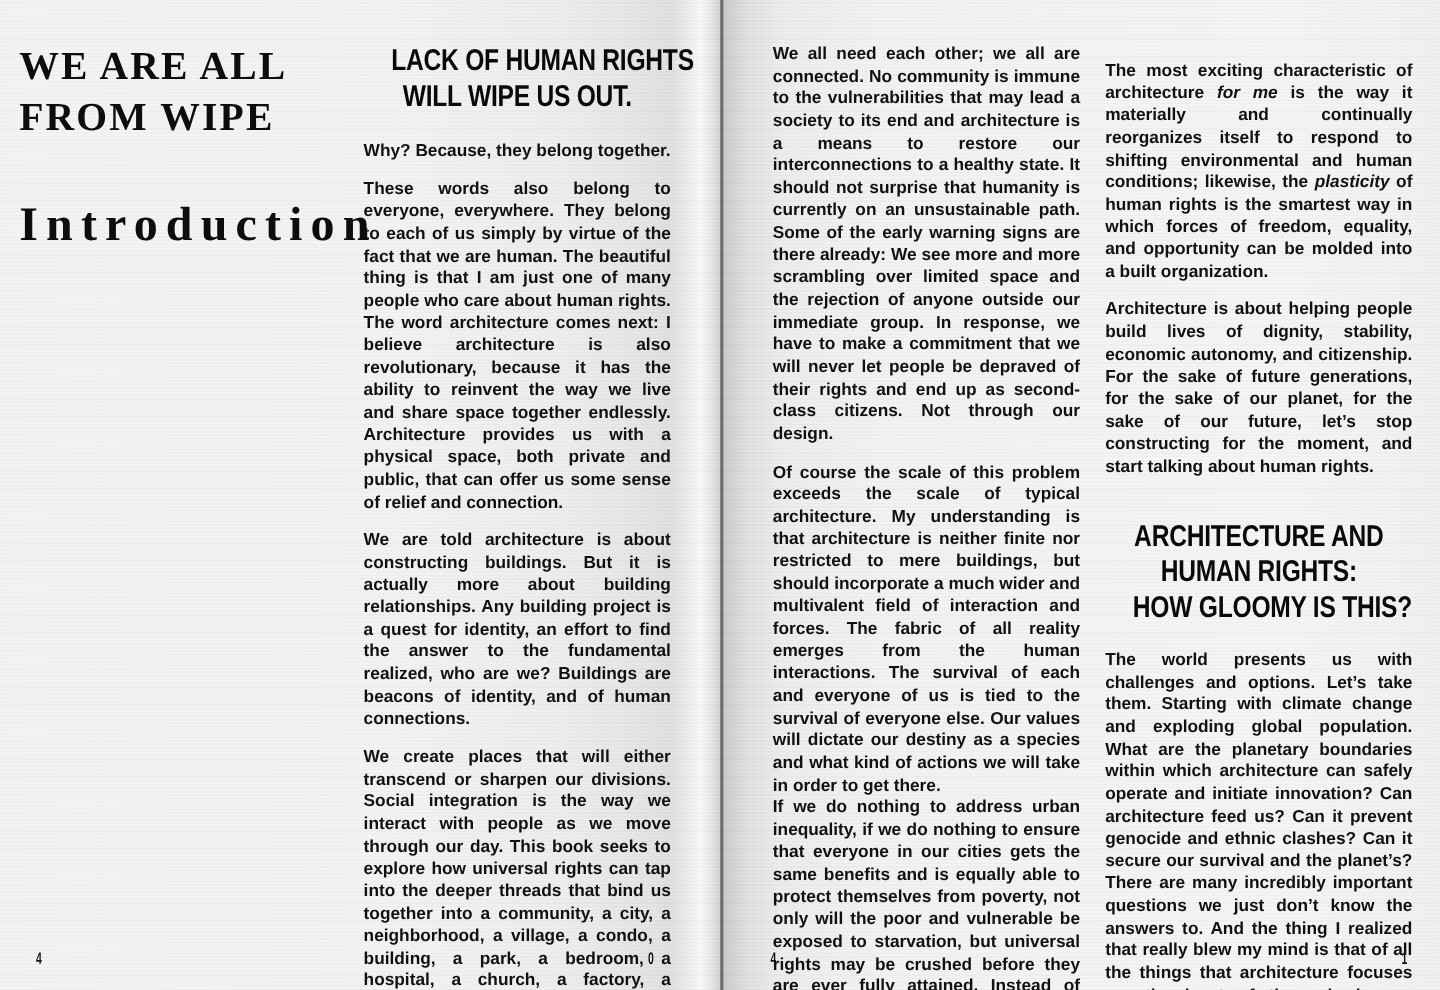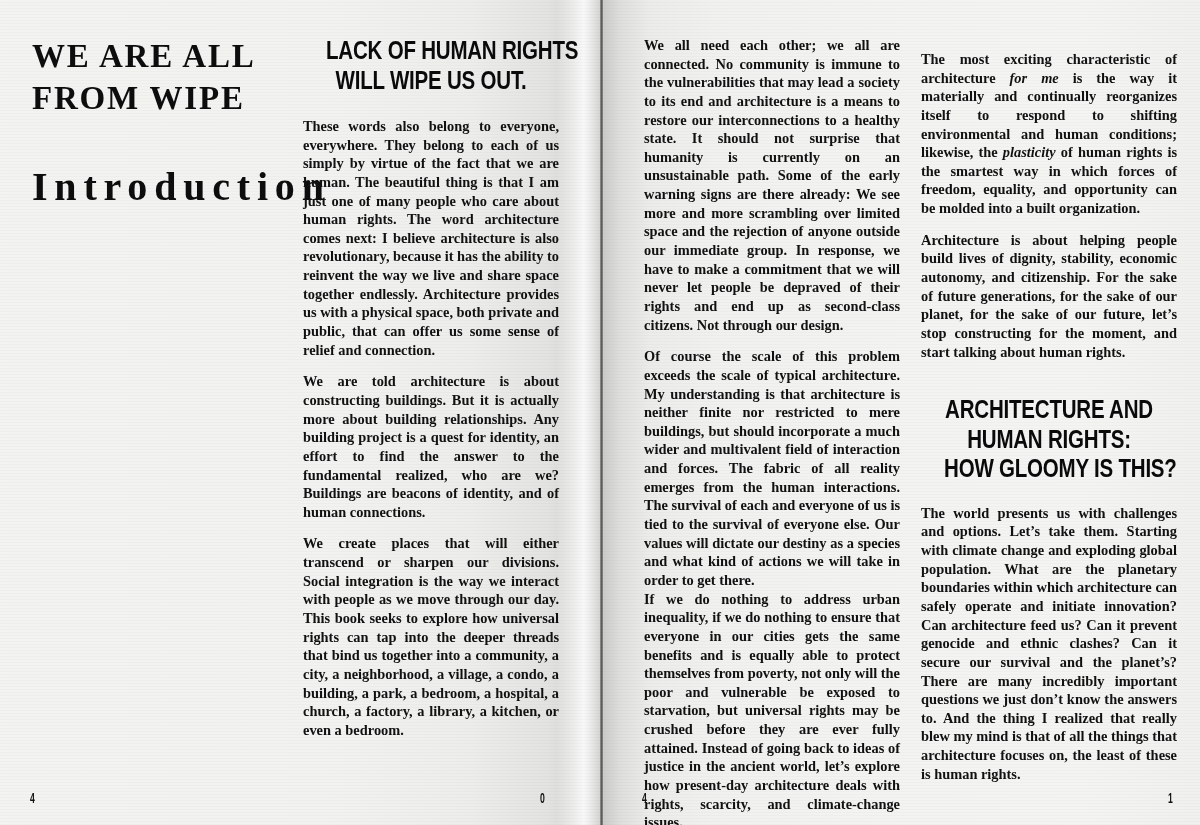--- a/index.html
+++ b/index.html
@@ -60,21 +60,21 @@
     pointer-events: none;
   }
 
   
   .col {
     position: absolute;
     top: 36px;
     width: 256px;
     z-index: 6;
   }
-  .col-1 { left: 32px;  width: 258px; }
+  .col-1 { left: 16px;  width: 258px; }
   .col-2 { left: 303px; }
   .col-3 { left: 644px; }
   .col-4 { left: 921px; margin-top: 14px; }
 
   
   .book-title {
     font-family: "Liberation Serif", "DejaVu Serif", serif;
     font-weight: bold;
     font-size: 33px;
     line-height: 1.26;
@@ -104,21 +104,21 @@
     transform: scaleX(0.82);
     transform-origin: center top;
     margin: 0 0 22px 0;
     color: #0a0a0a;
   }
   .headline .hline { display: block; white-space: nowrap; }
   .headline-2 { margin-top: 34px; margin-bottom: 20px; }
 
   
   p.body {
-    font-family: Liberation Serif, serif;
+    font-family: Liberation Sans, sans-serif;
     font-weight: bold;
     font-size: 14.4px;
     line-height: 1.295;
     text-align: justify;
     text-justify: inter-word;
     hyphens: auto;
     -webkit-hyphens: auto;
     margin: 0 0 13px 0;
     color: #111111;
   }
@@ -169,20 +169,21 @@
       <span class="tline">FROM WIPE</span>
     </h1>
     <h2 class="section-label">Introduction</h2>
   </div>
 
   <div class="col col-2">
     <h3 class="headline">
       <span class="hline">LACK OF HUMAN RIGHTS</span>
       <span class="hline">WILL WIPE US OUT.</span>
     </h3>
+    <p class="body">Why? Because, they belong together.</p>
     <p class="body">These words also belong to everyone, everywhere. They belong to each of us simply by virtue of the fact that we are human. The beautiful thing is that I am just one of many people who care about human rights. The word architecture comes next: I believe architecture is also revolutionary, because it has the ability to reinvent the way we live and share space together endlessly. Architecture provides us with a physical space, both private and public, that can offer us some sense of relief and connection.</p>
     <p class="body">We are told architecture is about constructing buildings. But it is actually more about building relationships. Any building project is a quest for identity, an effort to find the answer to the fundamental realized, who are we? Buildings are beacons of identity, and of human connections.</p>
     <p class="body">We create places that will either transcend or sharpen our divisions. Social integration is the way we interact with people as we move through our day. This book seeks to explore how universal rights can tap into the deeper threads that bind us together into a community, a city, a neighborhood, a village, a condo, a building, a park, a bedroom, a hospital, a church, a factory, a library, a kitchen, or even a bedroom.</p>
   </div>
 
   <div class="col col-3">
     <p class="body">We all need each other; we all are connected. No community is immune to the vulnerabilities that may lead a society to its end and architecture is a means to restore our interconnections to a healthy state. It should not surprise that humanity is currently on an unsustainable path. Some of the early warning signs are there already: We see more and more scrambling over limited space and the rejection of anyone outside our immediate group. In response, we have to make a commitment that we will never let people be depraved of their rights and end up as second-class citizens. Not through our design.</p>
     <p class="body tight">Of course the scale of this problem exceeds the scale of typical architecture. My understanding is that architecture is neither finite nor restricted to mere buildings, but should incorporate a much wider and multivalent field of interaction and forces. The fabric of all reality emerges from the human interactions. The survival of each and everyone of us is tied to the survival of everyone else. Our values will dictate our destiny as a species and what kind of actions we will take in order to get there.</p>
     <p class="body">If we do nothing to address urban inequality, if we do nothing to ensure that everyone in our cities gets the same benefits and is equally able to protect themselves from poverty, not only will the poor and vulnerable be exposed to starvation, but universal rights may be crushed before they are ever fully attained. Instead of going back to ideas of justice in the ancient world, let’s explore how present-day architecture deals with rights, scarcity, and climate-change issues.</p>
   </div>

